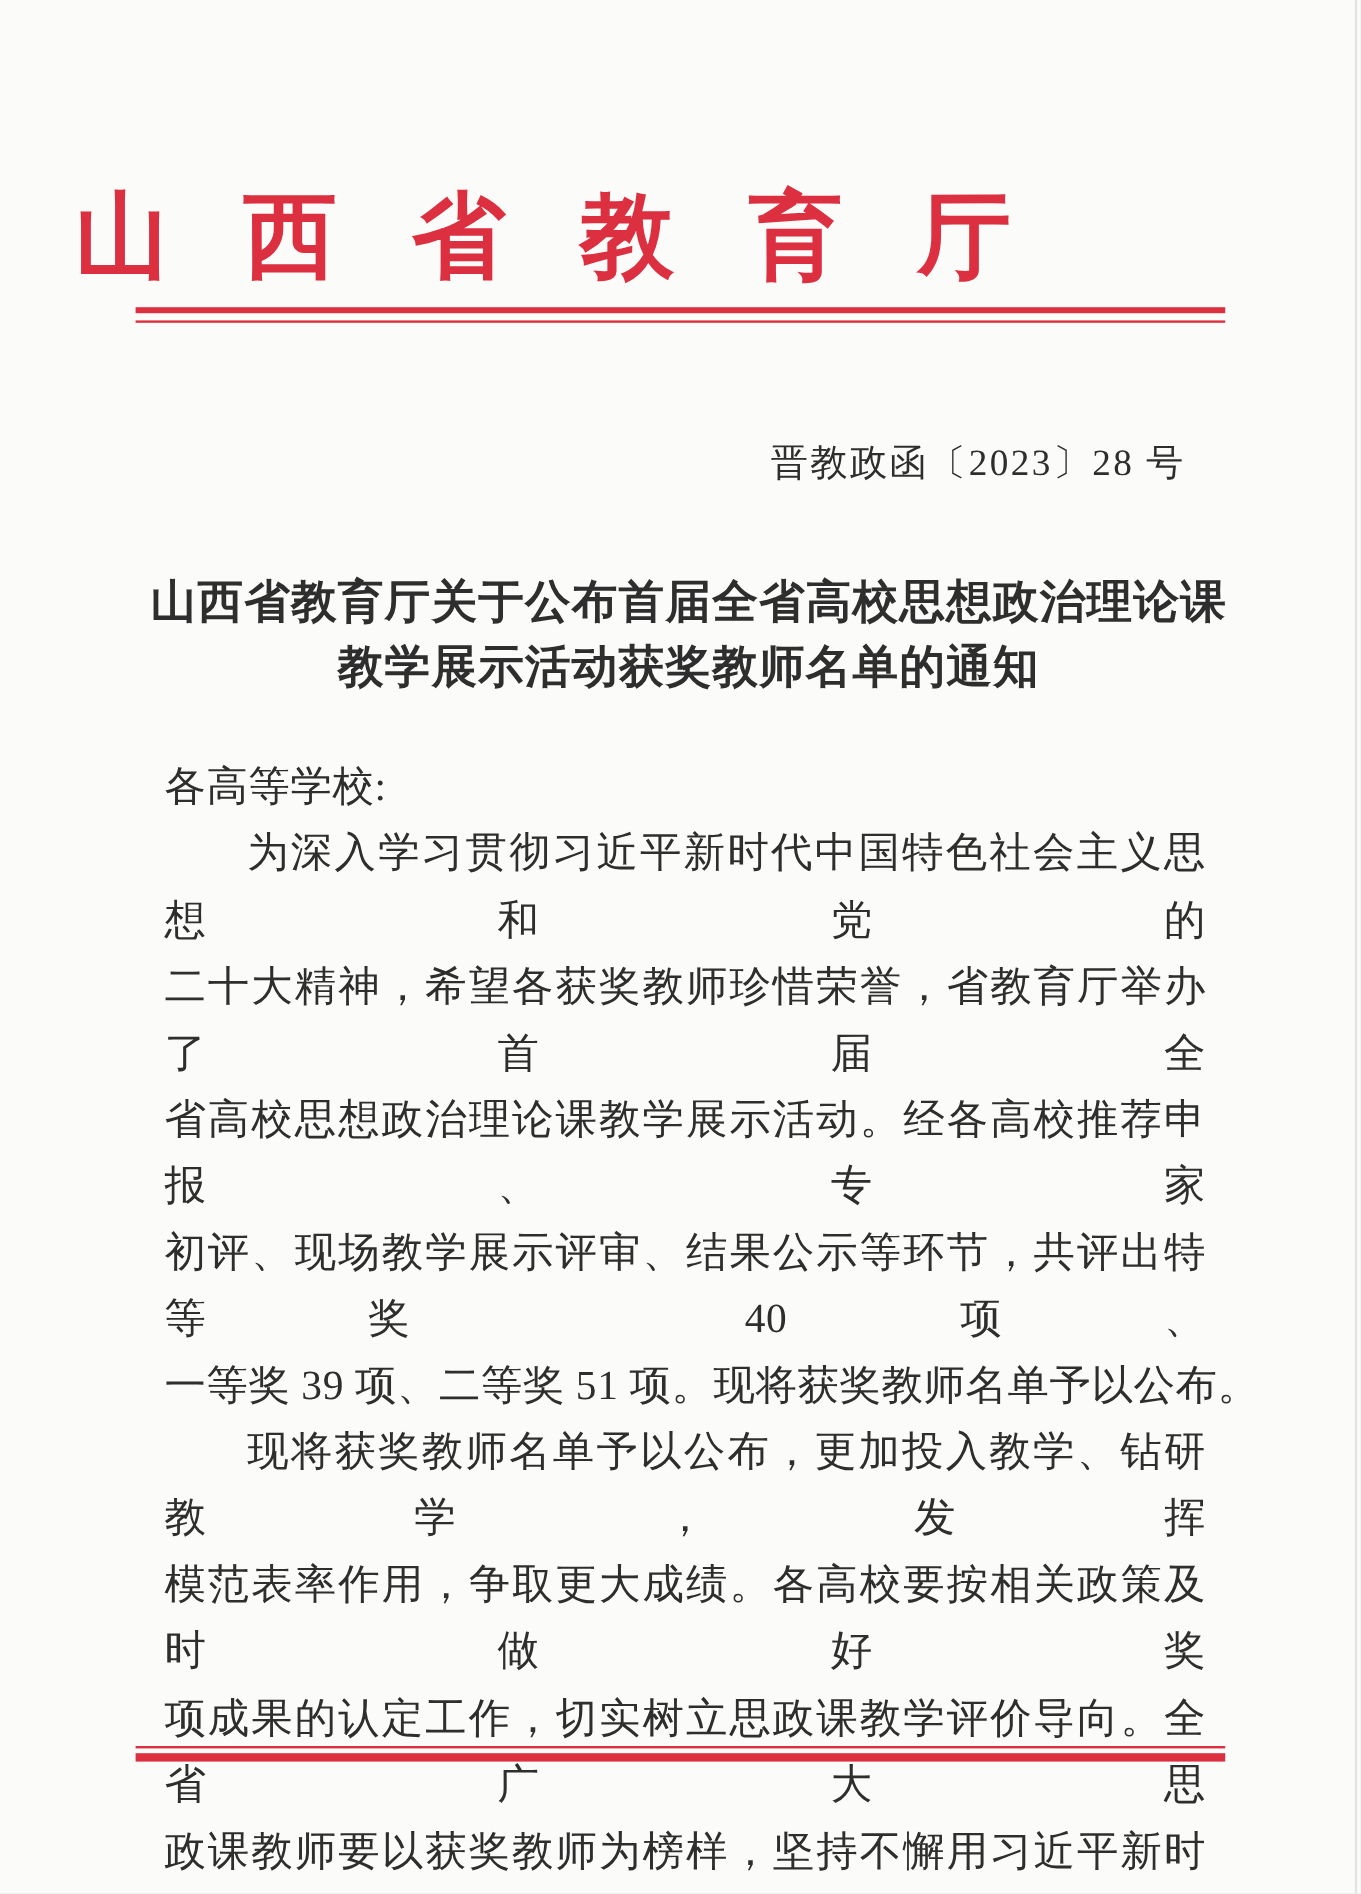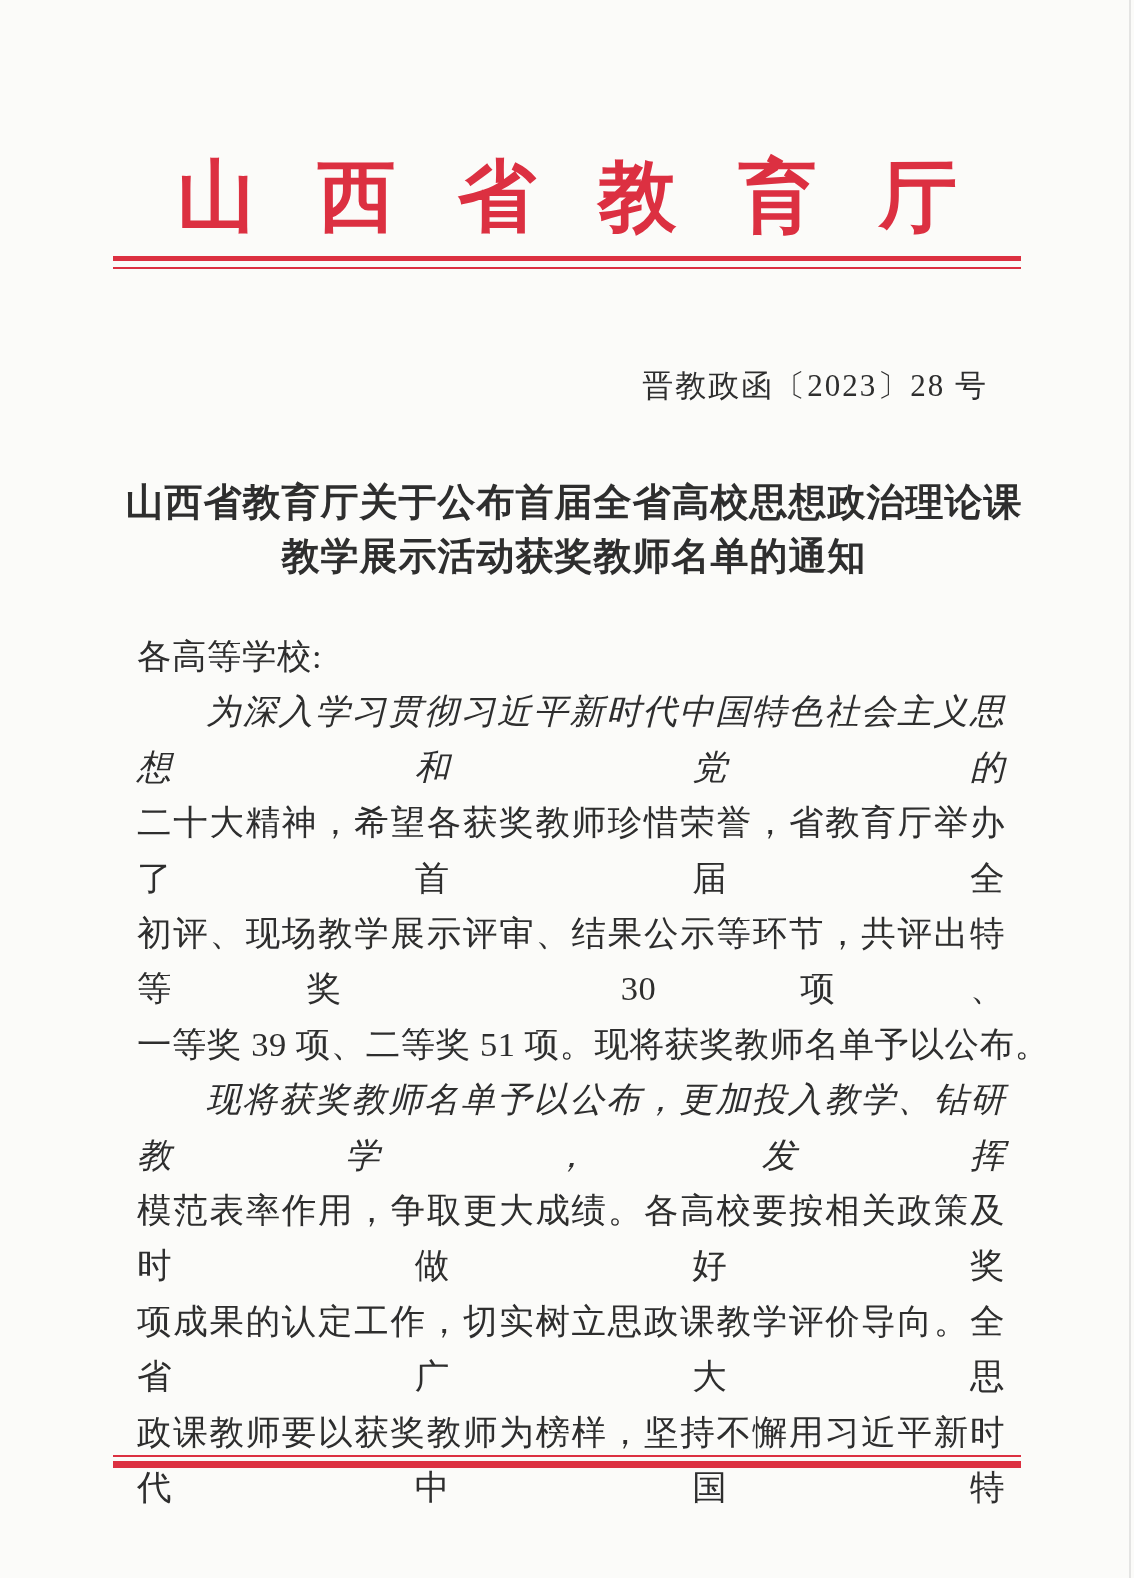--- a/index.html
+++ b/index.html
@@ -21,21 +21,20 @@
   .scan-edge {
     position: absolute;
     top: 0;
     bottom: 0;
     right: 3px;
     width: 2px;
     background: rgba(100, 100, 100, 0.15);
   }
   .letterhead {
     margin-top: 152px;
-    text-align: center;
     font-size: 78px;
     font-weight: bold;
     line-height: 90px;
     color: var(--red, #dc3041);
     letter-spacing: 0.8em;
     text-indent: 0.8em;
     white-space: nowrap;
   }
   .rule {
     width: 908px;
@@ -83,21 +82,20 @@
     text-align: justify;
     letter-spacing: 0.5px;
     white-space: nowrap;
   }
   .line.fill {
     white-space: normal;
     text-align-last: justify;
   }
   .line.indent {
     text-indent: 2em;
-    font-style: italic;
   }
 </style>
 </head>
 <body>
 
 <div class="page">
 
   <div class="scan-edge"></div>
 
   <div class="letterhead">山西省教育厅</div>
@@ -109,21 +107,22 @@
   <div class="title">
     <div>山西省教育厅关于公布首届全省高校思想政治理论课</div>
     <div>教学展示活动获奖教师名单的通知</div>
   </div>
 
   <div class="body-text">
     <div class="line">各高等学校:</div>
     <div id="paragraphs">
         <div class="line indent fill">为深入学习贯彻习近平新时代中国特色社会主义思想和党的</div>
         <div class="line fill">二十大精神，希望各获奖教师珍惜荣誉，省教育厅举办了首届全</div>
-        <div class="line fill">初评、现场教学展示评审、结果公示等环节，共评出特等奖 30 项、</div>
+        <div class="line fill">省高校思想政治理论课教学展示活动。经各高校推荐申报、专家</div>
+        <div class="line fill">初评、现场教学展示评审、结果公示等环节，共评出特等奖 40 项、</div>
         <div class="line">一等奖 39 项、二等奖 51 项。现将获奖教师名单予以公布。</div>
         <div class="line indent fill">现将获奖教师名单予以公布，更加投入教学、钻研教学，发挥</div>
         <div class="line fill">模范表率作用，争取更大成绩。各高校要按相关政策及时做好奖</div>
         <div class="line fill">项成果的认定工作，切实树立思政课教学评价导向。全省广大思</div>
         <div class="line fill">政课教师要以获奖教师为榜样，坚持不懈用习近平新时代中国特</div>
       </div>
   </div>
 
   <div class="rule rule-bottom"></div>
 

